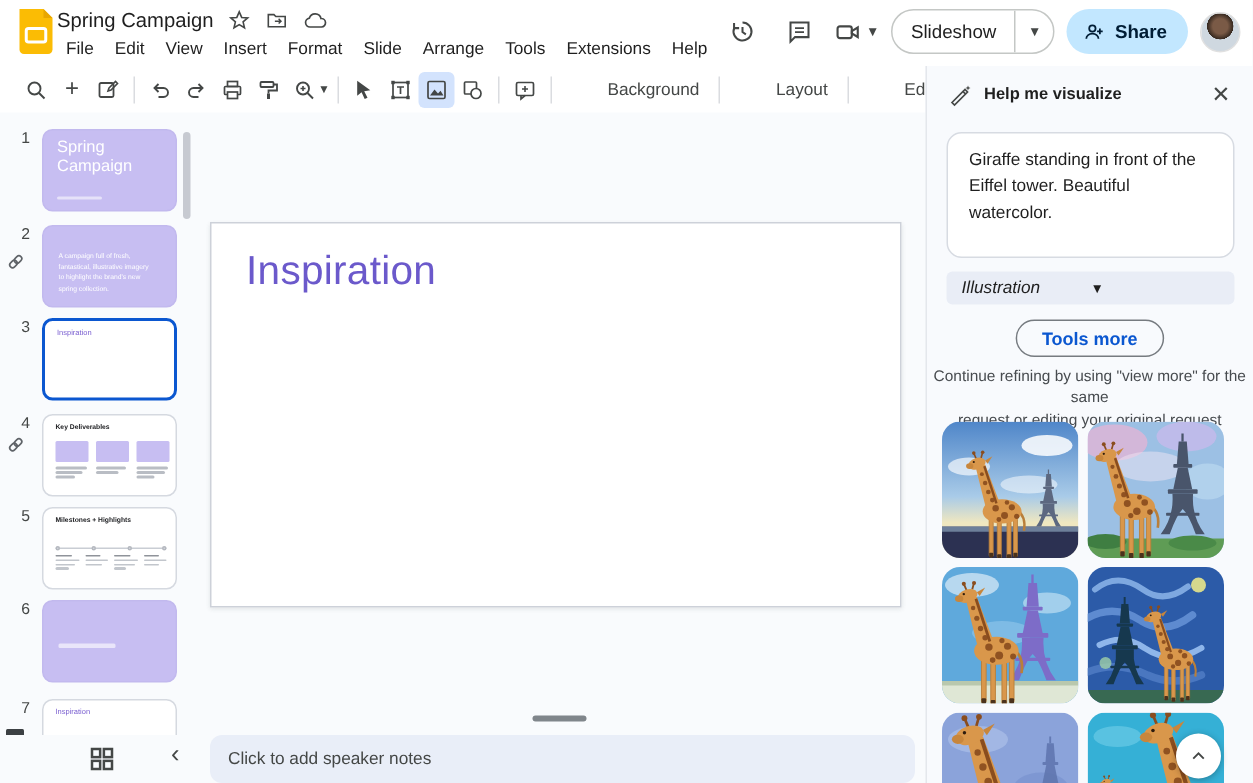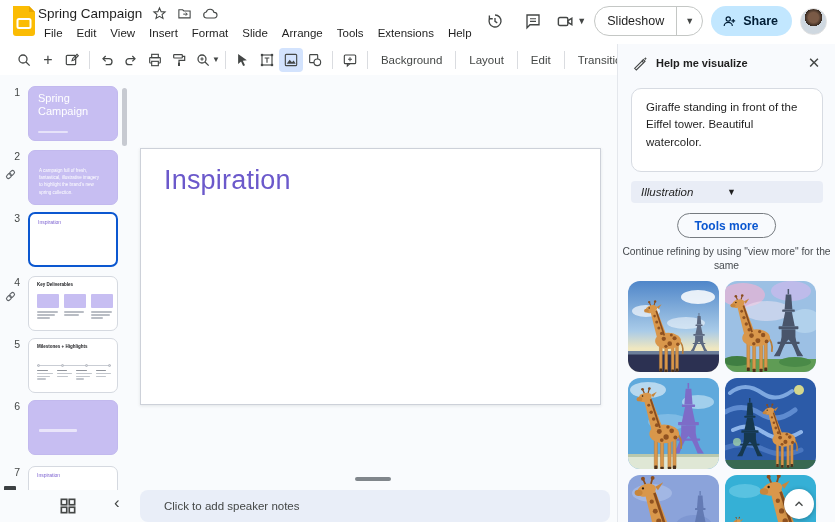--- a/index.html
+++ b/index.html
@@ -24,21 +24,21 @@
   .slideshow-main { padding:0 12px; font-size:12.5px; color:#1f1f1f; height:100%; display:flex; align-items:center; }
   .slideshow-caret { width:26px; height:100%; display:flex; align-items:center; justify-content:center; border-left:1px solid #c4c7c5; }
   .share-btn { display:flex; align-items:center; gap:6px; height:30px; padding:0 14px 0 11px; border-radius:15px; background:#c2e7ff; color:#001d35; font-size:12.5px; font-weight:bold; }
   .avatar { width:27px; height:27px; border-radius:50%; background:radial-gradient(circle at 50% 34%, #7a5a46 0 24%, #35281f 42%, #cfd8e0 43%); border:1px solid #e0e0e0; }
 
   
   .toolbar { position:absolute; top:44px; left:0; width:617px; height:31px; background:#fff; display:flex; align-items:center; padding:0 10px 0 12px; z-index:25; }
   .tb { width:24px; height:24px; display:flex; align-items:center; justify-content:center; color:#444746; border-radius:4px; flex:none; }
   .tb.sel { background:#d3e3fd; }
   .tb-div { width:1px; height:18px; background:#dadce0; margin:0 5px; flex:none; }
-  .tb-text { font-size:11.5px; color:#444746; padding:4px 8px; border-radius:4px; flex:none; }
+  .tb-text { font-size:11.5px; color:#444746; padding:4px 8px; border-radius:4px; flex:none;margin-left:24px; }
   .tb-caret { font-size:8px; color:#444746; margin-left:-3px; }
   .tb-spacer { flex:1; }
   .plus-glyph { font-size:16px; line-height:1; color:#444746; }
   .dots-v { font-size:13px; font-weight:bold; letter-spacing:0; color:#444746; }
 
   
   .slide-row { position:absolute; left:0; width:135px; }
   .slide-num { position:absolute; left:6px; top:0; width:14px; text-align:right; font-size:10.5px; color:#444746; }
   .thumb { position:absolute; left:28px; top:0; width:90px; height:55px; background:#fff; border:1px solid #d5d9e0; border-radius:7px; overflow:hidden; }
   .thumb.lav { background:#c7bef2; border-color:#c2b9ee; }
@@ -66,21 +66,21 @@
 
   
   .canvas { position:absolute; left:140px; top:148px; width:461px; height:257px; background:#fff; border:1px solid #cdd1d9; box-shadow:0 1px 3px rgba(60,64,67,.12); }
   .canvas-title { position:absolute; left:23px; top:16px; font-size:27px; color:#6b59cb; letter-spacing:.2px; }
   .notes-handle { position:absolute; left:355px; top:477px; width:36px; height:4px; background:#80868b; border-radius:2px; }
 
   
   .bottombar { position:absolute; left:0; top:490px; width:617px; height:32px; background:#f9fbfd; z-index:20; }
   .grid-btn { position:absolute; left:58px; top:6px; width:20px; height:20px; color:#444746; }
   .collapse-left { position:absolute; left:114px; top:3px; font-size:17px; color:#444746; }
-  .notes-box { position:absolute; left:140px; top:0; width:470px; height:32px; background:#e9eef8; border-radius:8px; display:flex; align-items:center; padding-left:24px; }
+  .notes-box { position:absolute; left:140px; top:0; width:470px; height:32px; background:#e9eef8; border-radius:8px; display:flex; align-items:center; padding-left:12px; }
   .notes-box span { font-size:11.5px; color:#444746; }
 
   
   .panel { position:absolute; left:617px; top:44px; width:218px; height:478px; background:#f8fafd; border-left:1px solid #e4e7ec; z-index:28; }
   .panel-head { position:absolute; left:14px; right:12px; top:9px; height:20px; display:flex; align-items:center; gap:8px; }
   .panel-title { font-size:11px; font-weight:bold; color:#1f1f1f; flex:1; }
   .magic-icon { width:16px; height:16px; color:#444746; }
   .close-x { width:18px; height:18px; display:flex; align-items:center; justify-content:center; font-size:15px; color:#444746; }
   .prompt-card { position:absolute; left:13px; top:44px; width:192px; height:84px; background:#fff; border:1px solid #d7dbe2; border-radius:10px; padding:10px 14px; }
   .prompt-card span { font-size:11.5px; line-height:1.5; color:#1f1f1f; display:block; }
@@ -493,21 +493,21 @@
     </div>
 
     <div class="style-dd">
       <span>Illustration</span>
       <span class="caret">▼</span>
     </div>
 
     <button class="view-more">Tools more</button>
 
     <div class="hint">
-      <span>Continue refining by using "view more" for the same</span><br>
+      <span>Continue refining by using "view more" for the same</span><br><span>request or editing your original request</span>
     </div>
 
     <div class="img-grid">
 
       <div class="gen-img">
         <svg width="91" height="91" viewBox="0 0 91 91" style="overflow:hidden">
           <defs>
               <linearGradient id="sky1" x1="0" y1="0" x2="0" y2="1">
             <stop offset="0" stop-color="#4f86c9"></stop>
                 <stop offset=".55" stop-color="#a9cbe8"></stop>

